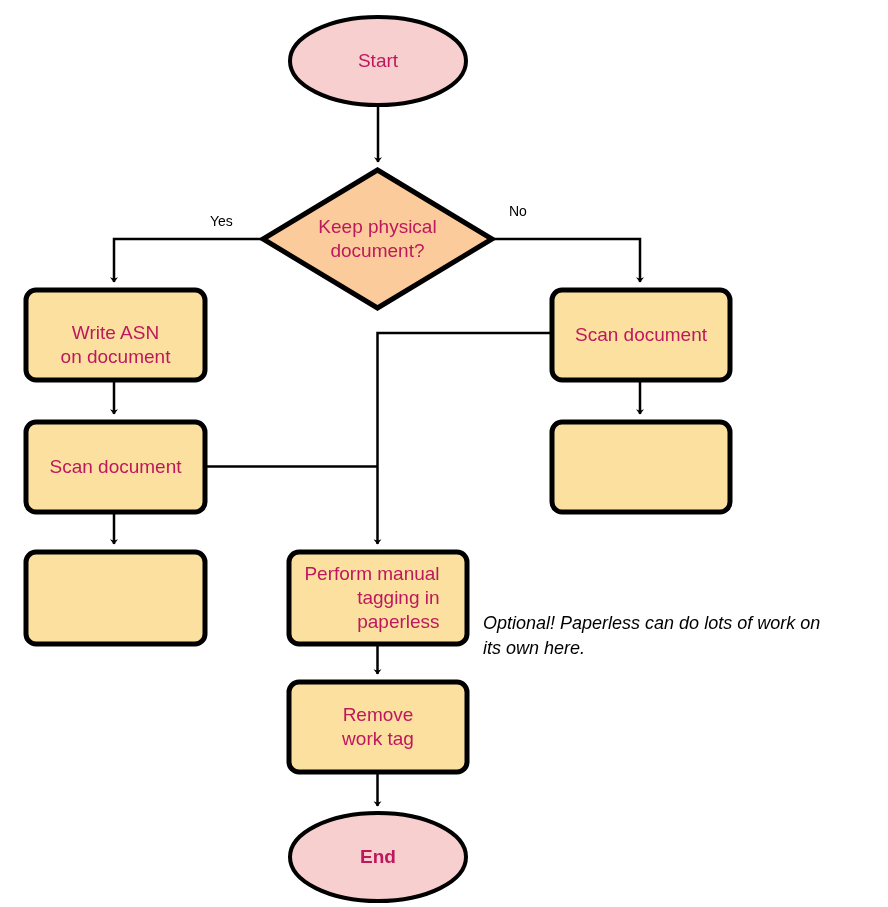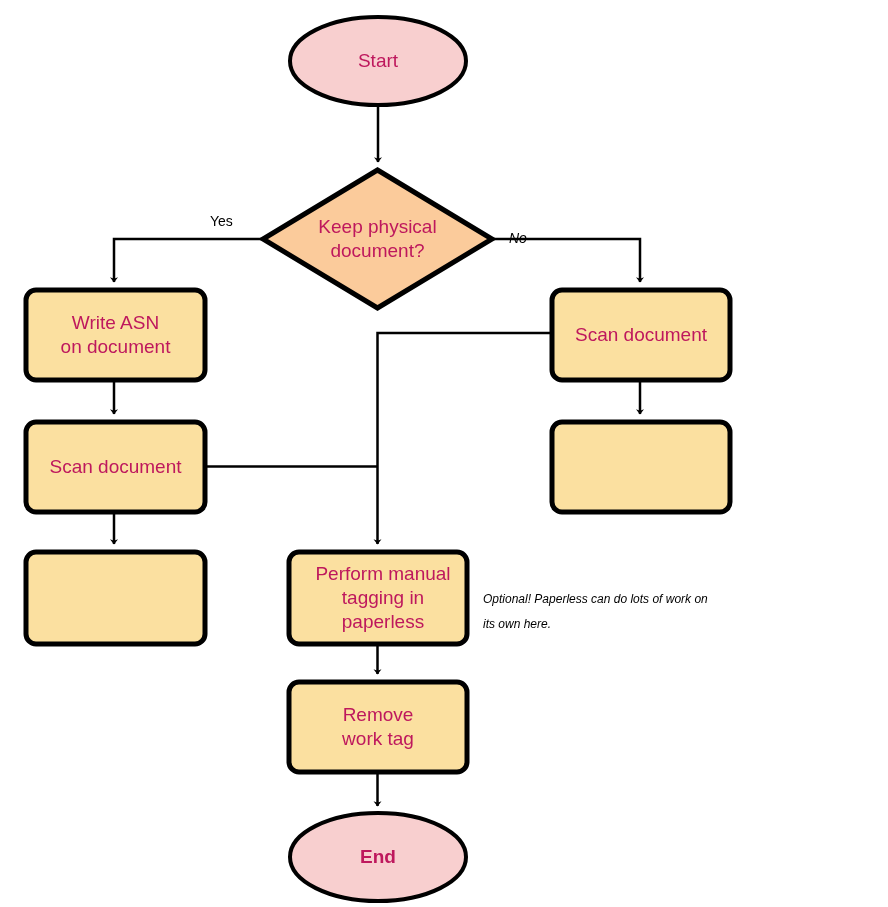--- a/index.html
+++ b/index.html
@@ -44,23 +44,24 @@
     font-family: "Liberation Sans", sans-serif;
     font-size: 14px;
     line-height: 20px;
     white-space: nowrap;
   }
   .annotation {
     position: absolute;
     color: #000000;
     font-family: "Liberation Sans", sans-serif;
     font-style: italic;
-    font-size: 12px;
+    font-size: 18px;
     line-height: 25px;
     white-space: pre-line;
+    margin-top: 24px;
   }
 </style>
 </head>
 <body>
 
 <div id="flow-root">
 
   <svg id="flow-svg" viewBox="0 0 888 907">
     <defs>
       <marker id="arrowhead" markerWidth="10" markerHeight="10" refX="5.2" refY="4" orient="auto" markerUnits="userSpaceOnUse">
@@ -107,38 +108,38 @@
     <path d="M 377.5 644 L 377.5 674" fill="none" stroke="#000000" stroke-width="2.5" marker-end="url(#arrowhead)"></path>
 
     <path d="M 377.5 772 L 377.5 806" fill="none" stroke="#000000" stroke-width="2.5" marker-end="url(#arrowhead)"></path>
   </svg>
 
   <div class="node-label" style="left:290px; top:17px; width:176px; height:88px;">Start</div>
 
   <div class="node-label" style="left:263px; top:170px; width:229px; height:138px;">Keep physical
 document?</div>
 
-  <div class="node-label" style="left:26px; top:290px; width:179px; height:90px;">Write ASN
+  <div class="node-label" style="left:26px; top:300px; width:179px; height:90px;">Write ASN
 on document</div>
 
   <div class="node-label" style="left:26px; top:422px; width:179px; height:90px;">Scan document</div>
 
 
   <div class="node-label" style="left:552px; top:290px; width:178px; height:90px;">Scan document</div>
 
 
-  <div class="node-label" style="left:294px; top:552px; width:178px; height:92px;">Perform manual
+  <div class="node-label" style="left:283px; top:552px; width:178px; height:92px;text-align:right;">Perform manual
 tagging in
 paperless</div>
 
   <div class="node-label" style="left:289px; top:682px; width:178px; height:90px;">Remove
 work tag</div>
 
   <div class="node-label" style="left:290px; top:813px; width:176px; height:88px;font-weight:bold;">End</div>
 
   <div class="edge-label" style="left:210px; top:211px;">Yes</div>
 
-  <div class="edge-label" style="left:509px; top:228px;font-style:italic;">No</div>
+  <div class="edge-label" style="left:509px; top:201px;">No</div>
 
   <div class="annotation" style="left:483px; top:587px; width:400px;">Optional! Paperless can do lots of work on
 its own here.</div>
 
 </div>
 
 </body></html>

